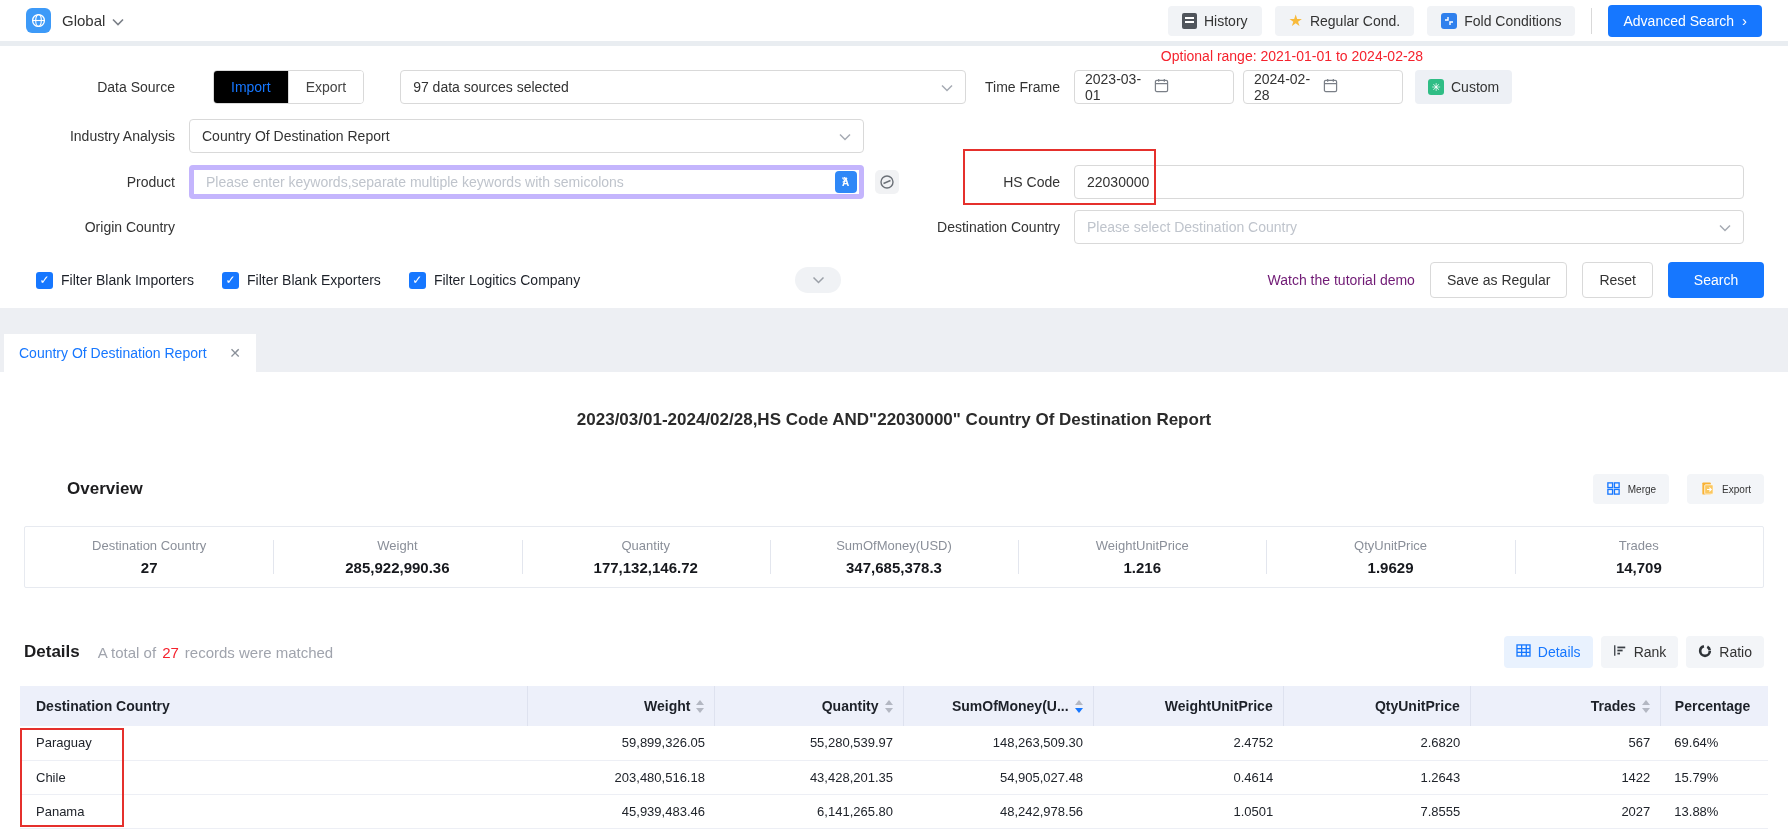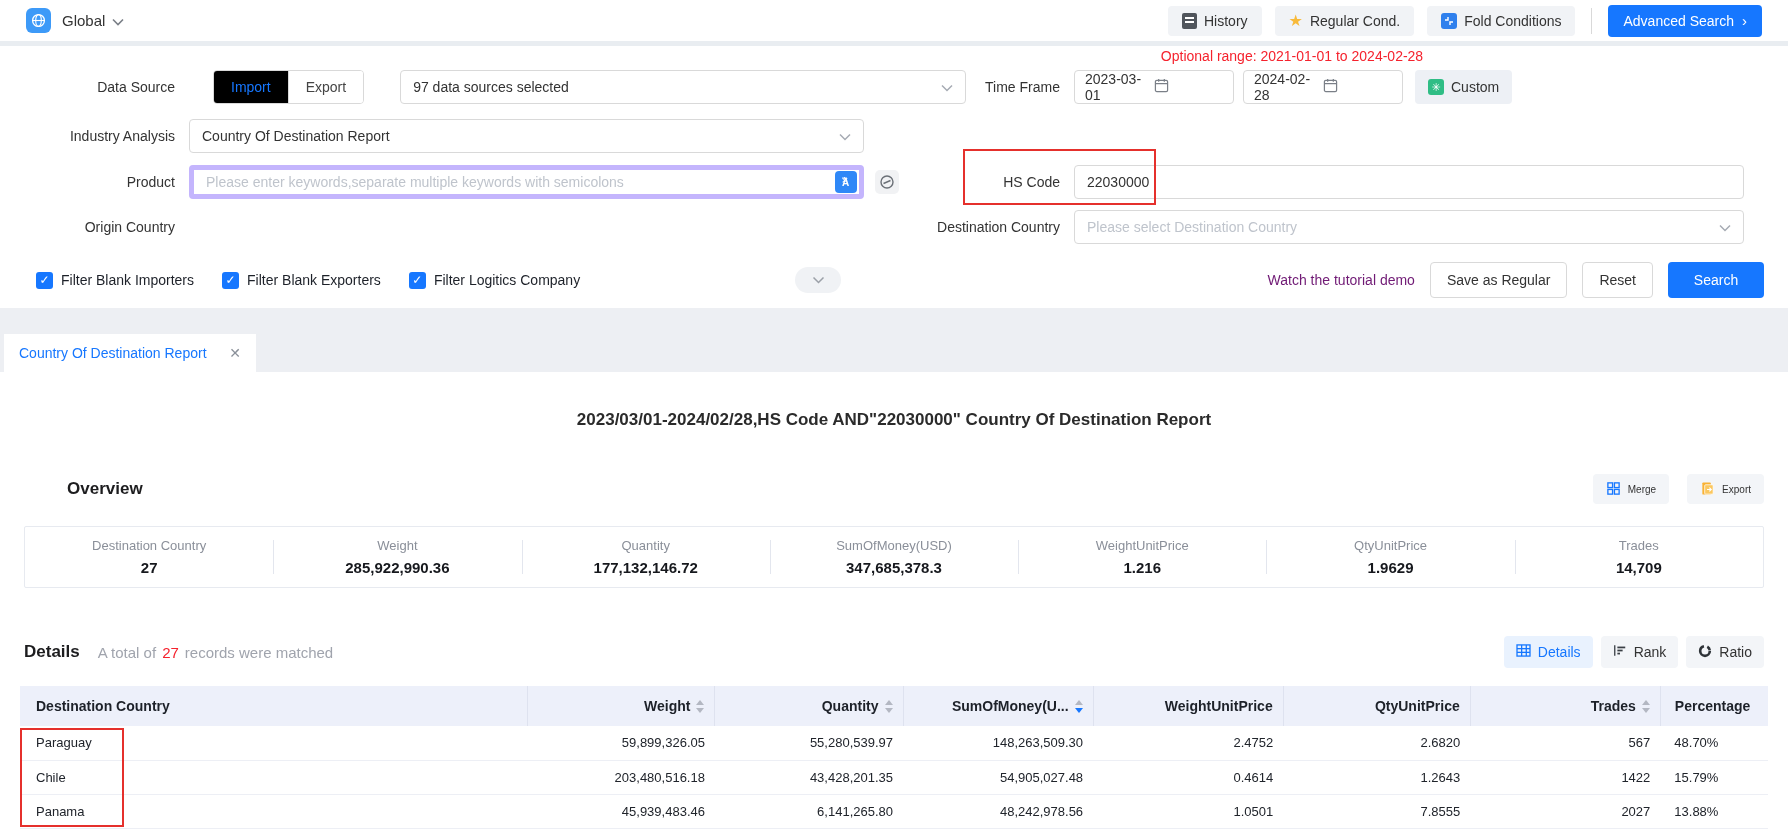--- a/index.html
+++ b/index.html
@@ -434,21 +434,21 @@
       </thead>
       <tbody>
         <tr>
           <td class="al">Paraguay</td>
           <td class="ar">59,899,326.05</td>
           <td class="ar">55,280,539.97</td>
           <td class="ar">148,263,509.30</td>
           <td class="ar">2.4752</td>
           <td class="ar">2.6820</td>
           <td class="ar">567</td>
-          <td class="pct">48.70%</td>
+          <td class="pct">69.64%</td>
         </tr>
         <tr>
           <td class="al">Chile</td>
           <td class="ar">203,480,516.18</td>
           <td class="ar">43,428,201.35</td>
           <td class="ar">54,905,027.48</td>
           <td class="ar">0.4614</td>
           <td class="ar">1.2643</td>
           <td class="ar">1422</td>
           <td class="pct">15.79%</td>

